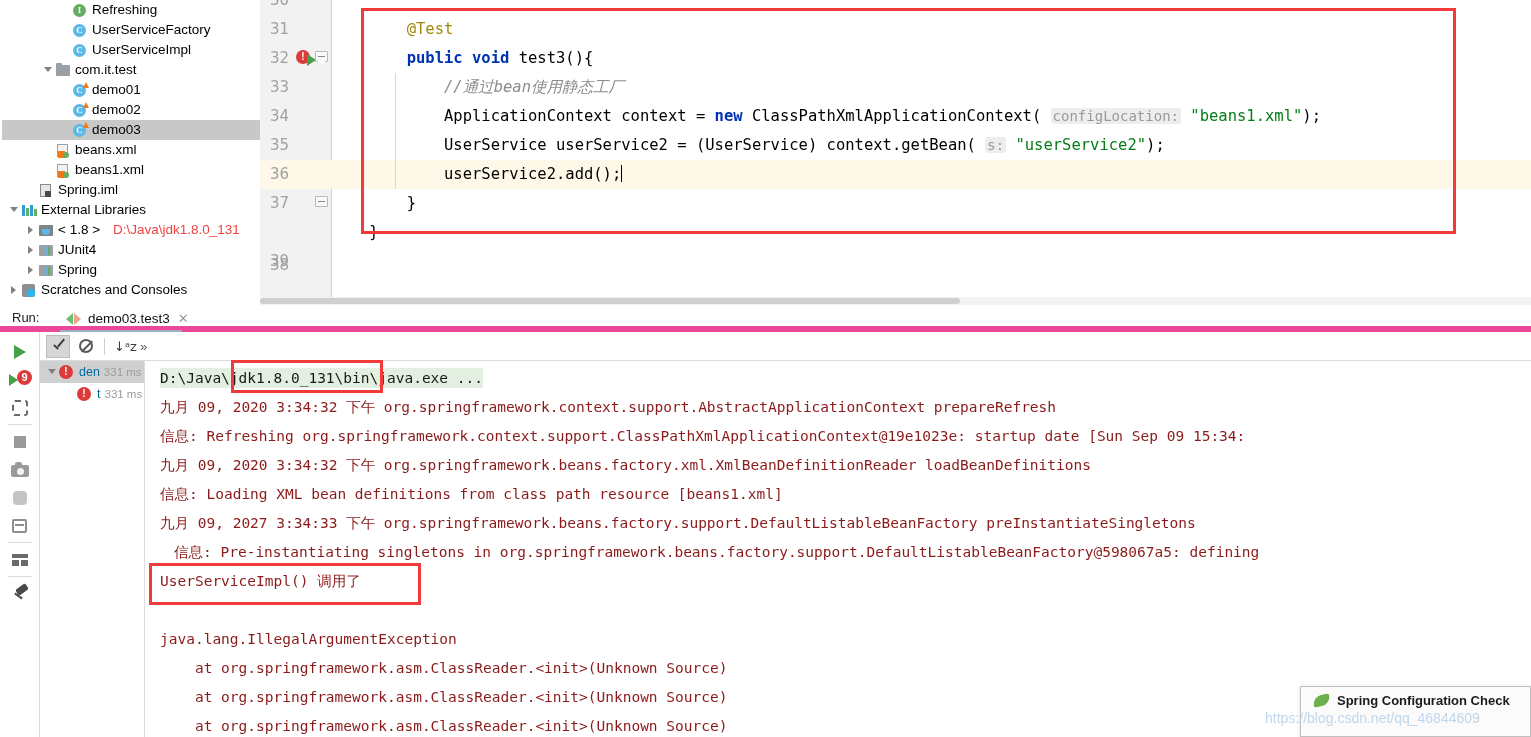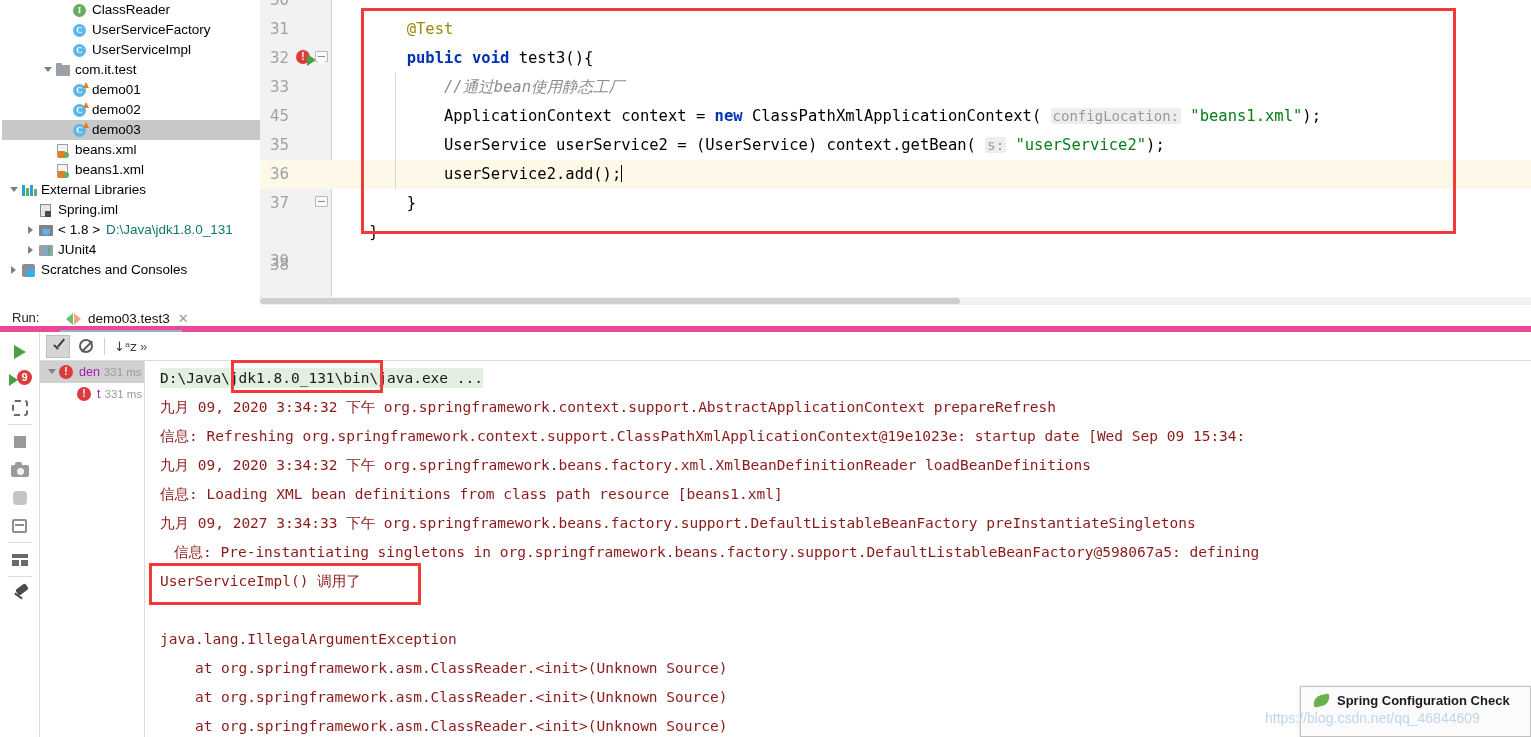--- a/index.html
+++ b/index.html
@@ -31,21 +31,21 @@
     border-left: 5px solid #808080;
     border-top: 4px solid transparent; border-bottom: 4px solid transparent;
   }
   .tw.expanded::before {
     content: ""; position: absolute; left: 2px; top: 7px;
     border-top: 5px solid #808080;
     border-left: 4px solid transparent; border-right: 4px solid transparent;
   }
   .ticon { width: 17px; height: 16px; flex: none; position: relative; margin-right: 3px; }
   .tlabel { flex: none; }
-  .tlabel-dim { color: #0f766e; margin-left: 6px; }
+  .tlabel-dim { color: #ef4444; margin-left: 13px; }
 
   
   .ic-circle {
     position: absolute; left: 1px; top: 2px; width: 13px; height: 13px;
     border-radius: 50%; color: #fff; font-size: 9px; font-weight: bold;
     text-align: center; line-height: 13px;
     font-family: "Liberation Serif", serif;
   }
   .ic-i { background: #64ad61; }
   .ic-c { background: #5bb8e8; }
@@ -333,21 +333,21 @@
   
   .test-tree {
     position: absolute; left: 40px; top: 56px; width: 105px; height: 376px;
     background: #fff; border-right: 1px solid #dcdcdc;
   }
   .ttrow {
     position: relative; height: 22px; display: flex; align-items: center;
     font-size: 12.5px; white-space: nowrap;
   }
   .ttrow.selected { background: #d0d0d0; }
-  .tt-name { color: #a21caf; text-align: center; }
+  .tt-name { color: #0369a1; text-align: center; }
   .tt-time { color: #9b9b9b; margin-left: 4px; font-size: 11.5px; }
 
   
   .console {
     position: absolute; left: 146px; top: 56px; width: 1398px; height: 376px;
     background: #fff; overflow: hidden;
   }
   .cline {
     position: absolute; left: 0; height: 29px; line-height: 29px;
     font-family: "DejaVu Sans Mono", monospace; font-size: 14.5px;
@@ -394,21 +394,21 @@
 
   <div class="top-area">
 
     <div class="project-tree" id="project-tree">
         <div class="tree-row">
           <span style="width:59px;flex:none"></span>
           <span class="tw "></span>
           <span class="ticon">
             <span class="ic-circle ic-i">I</span>
           </span>
-          <span class="tlabel">ClassReader</span>
+          <span class="tlabel">Refreshing</span>
         </div>
         <div class="tree-row">
           <span style="width:59px;flex:none"></span>
           <span class="tw "></span>
           <span class="ticon">
             <span class="ic-circle ic-c">C</span>
           </span>
           <span class="tlabel">UserServiceFactory</span>
         </div>
         <div class="tree-row">
@@ -459,58 +459,66 @@
           </span>
           <span class="tlabel">beans.xml</span>
         </div>
         <div class="tree-row">
           <span style="width:42px;flex:none"></span>
           <span class="tw "></span>
           <span class="ticon">
             <span class="ic-xml"></span>
           </span>
           <span class="tlabel">beans1.xml</span>
+        </div>
+        <div class="tree-row">
+          <span style="width:25px;flex:none"></span>
+          <span class="tw "></span>
+          <span class="ticon">
+            <span class="ic-iml"></span>
+          </span>
+          <span class="tlabel">Spring.iml</span>
         </div>
         <div class="tree-row">
           <span style="width:8px;flex:none"></span>
           <span class="tw expanded"></span>
           <span class="ticon">
             <span class="ic-lib">
               <span style="left:0;height:11px;background:#2e9fd6"></span>
               <span style="left:4px;height:8px;background:#64ad61"></span>
               <span style="left:8px;height:11px;background:#2e9fd6"></span>
               <span style="left:12px;height:7px;background:#64ad61"></span>
             </span>
           </span>
           <span class="tlabel">External Libraries</span>
         </div>
         <div class="tree-row">
           <span style="width:25px;flex:none"></span>
-          <span class="tw "></span>
-          <span class="ticon">
-            <span class="ic-iml"></span>
-          </span>
-          <span class="tlabel">Spring.iml</span>
+          <span class="tw collapsed"></span>
+          <span class="ticon">
+            <span class="ic-sdk"></span>
+          </span>
+          <span class="tlabel">&lt; 1.8 &gt;</span>
+          <span class="tlabel-dim">D:\Java\jdk1.8.0_131</span>
         </div>
         <div class="tree-row">
           <span style="width:25px;flex:none"></span>
           <span class="tw collapsed"></span>
           <span class="ticon">
-            <span class="ic-sdk"></span>
-          </span>
-          <span class="tlabel">&lt; 1.8 &gt;</span>
-          <span class="tlabel-dim">D:\Java\jdk1.8.0_131</span>
+            <span class="ic-jar"></span>
+          </span>
+          <span class="tlabel">JUnit4</span>
         </div>
         <div class="tree-row">
           <span style="width:25px;flex:none"></span>
           <span class="tw collapsed"></span>
           <span class="ticon">
             <span class="ic-jar"></span>
           </span>
-          <span class="tlabel">JUnit4</span>
+          <span class="tlabel">Spring</span>
         </div>
         <div class="tree-row">
           <span style="width:8px;flex:none"></span>
           <span class="tw collapsed"></span>
           <span class="ticon">
             <span class="ic-scratch"></span>
           </span>
           <span class="tlabel">Scratches and Consoles</span>
         </div>
       </div>
@@ -531,21 +539,21 @@
           </span>
           <span class="fold">
             <span class="box"></span>
             <span class="tip"></span>
           </span>
         </div>
         <div class="gline" style="top: 73px;">
           <span class="num">33</span>
         </div>
         <div class="gline" style="top: 102px;">
-          <span class="num">45</span>
+          <span class="num">34</span>
         </div>
         <div class="gline" style="top: 131px;">
           <span class="num">35</span>
         </div>
         <div class="gline hl" style="top: 160px;">
           <span class="num">36</span>
         </div>
         <div class="gline" style="top: 189px;">
           <span class="num">37</span>
           <span class="fold">
@@ -670,21 +678,21 @@
           <span class="tw "></span>
           <span class="err-badge">!</span>
           <span class="tt-name">t</span>
           <span class="tt-time">331 ms</span>
         </div>
       </div>
 
     <div class="console" id="console">
         <div class="cline cmd" style="top: 3px; left: 14px;"><span class="cmd-hl">D:\Java\jdk1.8.0_131\bin\java.exe ...</span></div>
         <div class="cline" style="top: 32px; left: 14px;"><span>九月 09, 2020 3:34:32 下午 org.springframework.context.support.AbstractApplicationContext prepareRefresh</span></div>
-        <div class="cline" style="top: 61px; left: 14px;"><span>信息: Refreshing org.springframework.context.support.ClassPathXmlApplicationContext@19e1023e: startup date [Wed Sep 09 15:34:</span></div>
+        <div class="cline" style="top: 61px; left: 14px;"><span>信息: Refreshing org.springframework.context.support.ClassPathXmlApplicationContext@19e1023e: startup date [Sun Sep 09 15:34:</span></div>
         <div class="cline" style="top: 90px; left: 14px;"><span>九月 09, 2020 3:34:32 下午 org.springframework.beans.factory.xml.XmlBeanDefinitionReader loadBeanDefinitions</span></div>
         <div class="cline" style="top: 119px; left: 14px;"><span>信息: Loading XML bean definitions from class path resource [beans1.xml]</span></div>
         <div class="cline" style="top: 148px; left: 14px;"><span>九月 09, 2027 3:34:33 下午 org.springframework.beans.factory.support.DefaultListableBeanFactory preInstantiateSingletons</span></div>
         <div class="cline" style="top: 177px; left: 28px;"><span>信息: Pre-instantiating singletons in org.springframework.beans.factory.support.DefaultListableBeanFactory@598067a5: defining</span></div>
         <div class="cline" style="top: 206px; left: 14px;"><span>UserServiceImpl() 调用了</span></div>
         <div class="cline" style="top: 235px; left: 14px;"><span></span></div>
         <div class="cline" style="top: 264px; left: 14px;"><span>java.lang.IllegalArgumentException</span></div>
         <div class="cline" style="top: 293px; left: 14px;"><span>    at org.springframework.asm.ClassReader.&lt;init&gt;(Unknown Source)</span></div>
         <div class="cline" style="top: 322px; left: 14px;"><span>    at org.springframework.asm.ClassReader.&lt;init&gt;(Unknown Source)</span></div>
         <div class="cline" style="top: 351px; left: 14px;"><span>    at org.springframework.asm.ClassReader.&lt;init&gt;(Unknown Source)</span></div>

